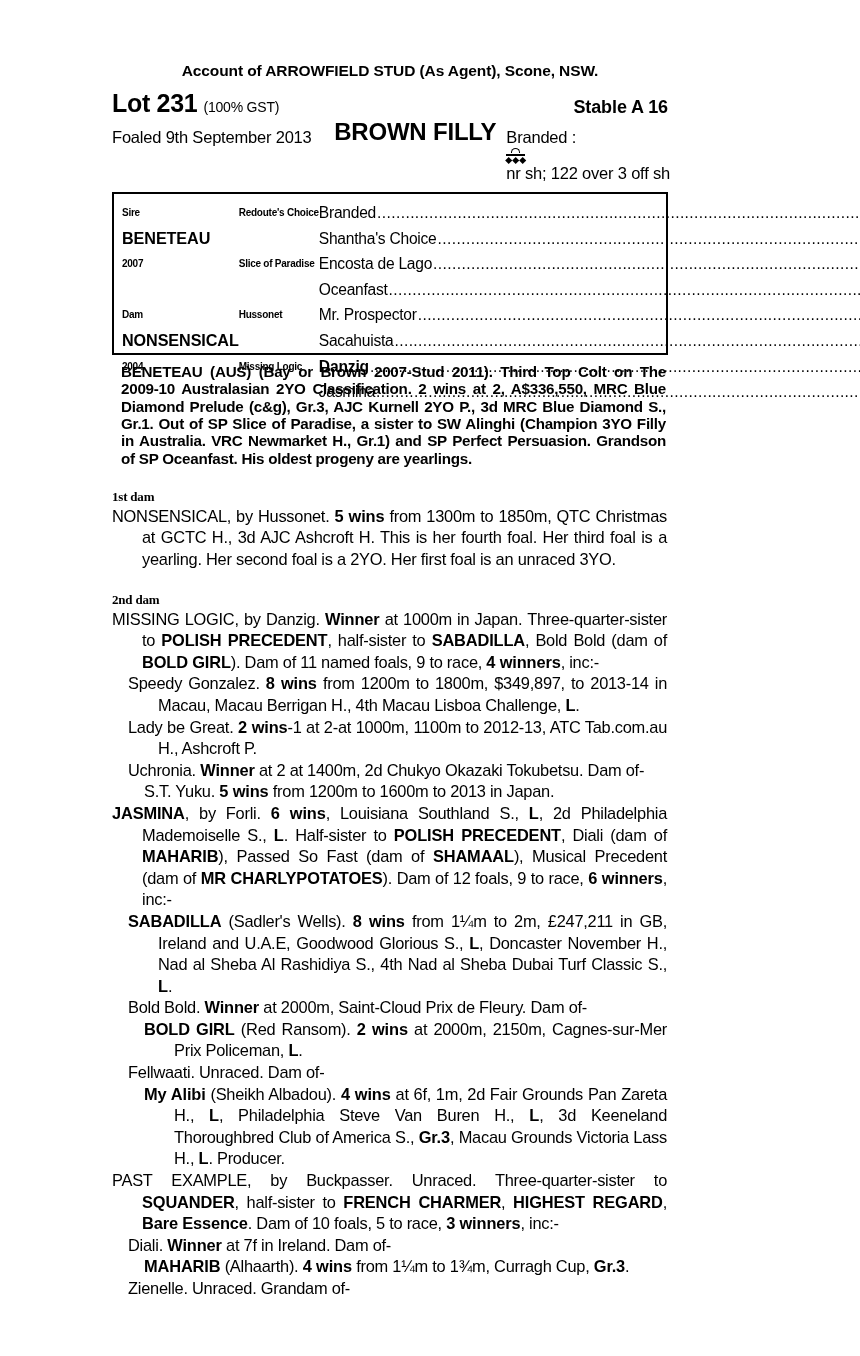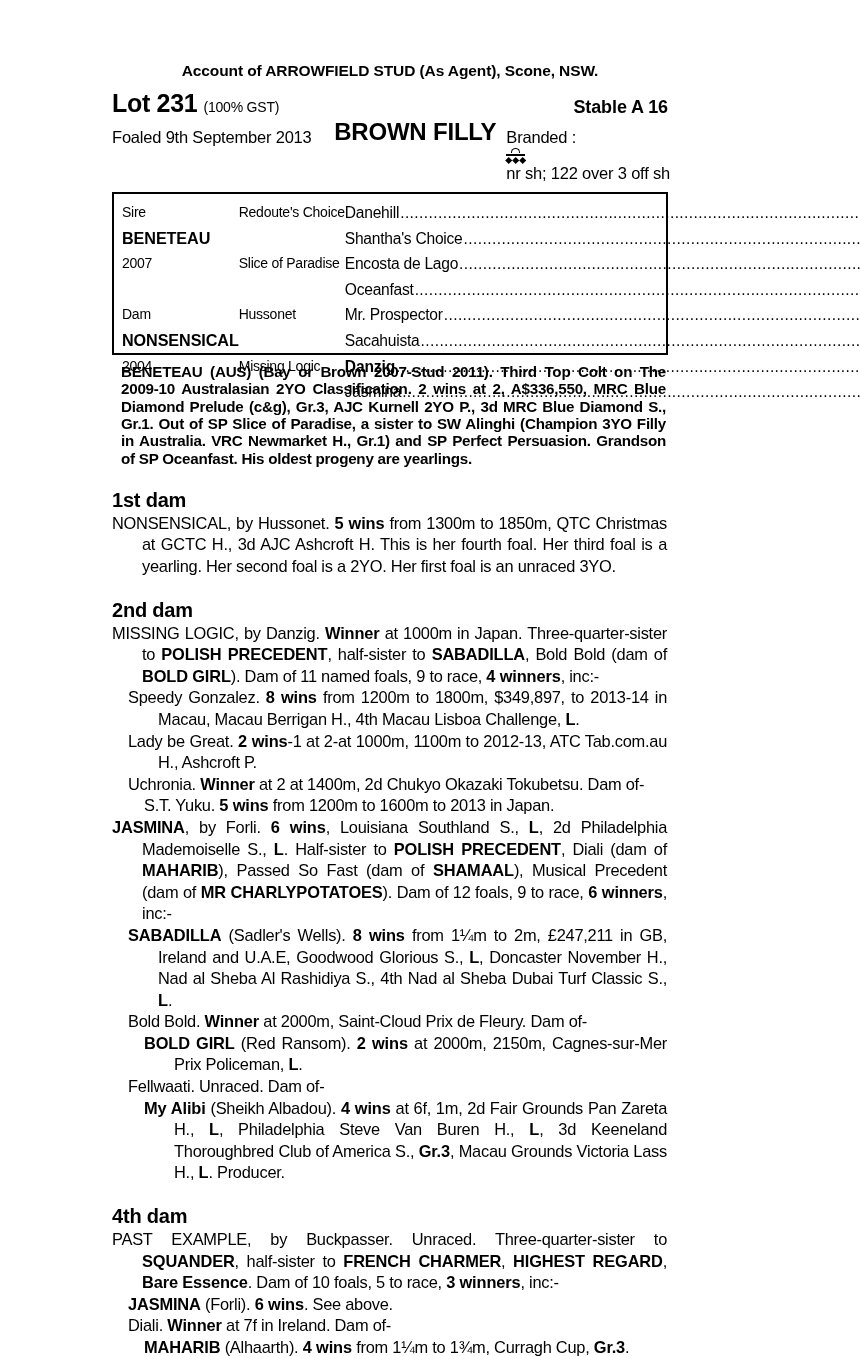--- a/index.html
+++ b/index.html
@@ -143,25 +143,26 @@
     position: relative;
   }
   .ped-col {
     box-sizing: border-box;
   }
   .ped-col-1 { width: 174px; padding-left: 8px; }
   .ped-col-2 { width: 175px; }
   .ped-col-3 { flex: 1; padding-right: 9px; }
 
   .ped-line {
-    font-size: 14px;
+    font-size: 10px;
     line-height: 25.6px;
     letter-spacing: -0.25px;
     white-space: nowrap;
     height: 25.6px;
+    font-weight: bold;
   }
   .ped-line.b {
     font-weight: bold;
     font-size: 16.2px;
     letter-spacing: -0.1px;
   }
   .ped-leader {
     display: flex;
     align-items: baseline;
     font-size: 15.6px;
@@ -191,24 +192,25 @@
     text-align: justify;
     letter-spacing: -0.25px;
     padding-left: 9px;
     padding-right: 2px;
     word-spacing: 0px;
   }
 
   
   .dam-head {
     font-weight: bold;
-    font-size: 20px;
+    font-size: 13px;
     letter-spacing: -0.2px;
     margin-top: 21px;
     margin-bottom: 1px;
+    font-family: Liberation Serif, serif;
   }
   .dam-head.first { margin-top: 22px; }
 
   .entry {
     font-size: 16.4px;
     line-height: 21.6px;
     letter-spacing: -0.25px;
     text-align: justify;
     text-align-last: left;
     padding-right: 1px;
@@ -270,21 +272,21 @@
         <div class="ped-line">&nbsp;</div>
         <div class="ped-line">Slice of Paradise</div>
         <div class="ped-line">&nbsp;</div>
         <div class="ped-line">Hussonet</div>
         <div class="ped-line">&nbsp;</div>
         <div class="ped-line">Missing Logic</div>
         <div class="ped-line">&nbsp;</div>
       </div>
     <div class="ped-col ped-col-3" id="ped-gen3">
         <div class="ped-leader">
-          <span class="nm">Danehill</span>
+          <span class="nm">Branded</span>
           <span class="dots-fill">........................................................................................................................</span>
         </div>
         <div class="ped-leader">
           <span class="nm">Shantha's Choice</span>
           <span class="dots-fill">........................................................................................................................</span>
         </div>
         <div class="ped-leader">
           <span class="nm">Encosta de Lago</span>
           <span class="dots-fill">........................................................................................................................</span>
         </div>
@@ -321,21 +323,19 @@
       <div class="entry lvl1"><span>Speedy Gonzalez. </span><b>8 wins</b><span> from 1200m to 1800m, $349,897, to 2013-14 in Macau, Macau Berrigan H., 4th Macau Lisboa Challenge, </span><b>L</b><span>.</span></div>
       <div class="entry lvl1"><span>Lady be Great. </span><b>2 wins</b><span>-1 at 2-at 1000m, 1100m to 2012-13, ATC Tab.com.au H., Ashcroft P.</span></div>
       <div class="entry lvl1"><span>Uchronia. </span><b>Winner</b><span> at 2 at 1400m, 2d Chukyo Okazaki Tokubetsu. Dam of-</span></div>
       <div class="entry lvl2"><span>S.T. Yuku. </span><b>5 wins</b><span> from 1200m to 1600m to 2013 in Japan.</span></div>
       <div class="entry lvl0"><b>JASMINA</b><span>, by Forli. </span><b>6 wins</b><span>, Louisiana Southland S., </span><b>L</b><span>, 2d Philadelphia Mademoiselle S., </span><b>L</b><span>. Half-sister to </span><b>POLISH PRECEDENT</b><span>, Diali (dam of </span><b>MAHARIB</b><span>), Passed So Fast (dam of </span><b>SHAMAAL</b><span>), Musical Precedent (dam of </span><b>MR CHARLYPOTATOES</b><span>). Dam of 12 foals, 9 to race, </span><b>6 winners</b><span>, inc:-</span></div>
       <div class="entry lvl1"><b>SABADILLA</b><span> (Sadler's Wells). </span><b>8 wins</b><span> from 1¼m to 2m, £247,211 in GB, Ireland and U.A.E, Goodwood Glorious S., </span><b>L</b><span>, Doncaster November H., Nad al Sheba Al Rashidiya S., 4th Nad al Sheba Dubai Turf Classic S., </span><b>L</b><span>.</span></div>
       <div class="entry lvl1"><span>Bold Bold. </span><b>Winner</b><span> at 2000m, Saint-Cloud Prix de Fleury. Dam of-</span></div>
       <div class="entry lvl2"><b>BOLD GIRL</b><span> (Red Ransom). </span><b>2 wins</b><span> at 2000m, 2150m, Cagnes-sur-Mer Prix Policeman, </span><b>L</b><span>.</span></div>
       <div class="entry lvl1"><span>Fellwaati. Unraced. Dam of-</span></div>
       <div class="entry lvl2"><b>My Alibi</b><span> (Sheikh Albadou). </span><b>4 wins</b><span> at 6f, 1m, 2d Fair Grounds Pan Zareta H., </span><b>L</b><span>, Philadelphia Steve Van Buren H., </span><b>L</b><span>, 3d Keeneland Thoroughbred Club of America S., </span><b>Gr.3</b><span>, Macau Grounds Victoria Lass H., </span><b>L</b><span>. Producer.</span></div>
-      <div class="dam-head">4th dam</div>
       <div class="entry lvl0"><span>PAST EXAMPLE, by Buckpasser. Unraced. Three-quarter-sister to </span><b>SQUANDER</b><span>, half-sister to </span><b>FRENCH CHARMER</b><span>, </span><b>HIGHEST REGARD</b><span>, </span><b>Bare Essence</b><span>. Dam of 10 foals, 5 to race, </span><b>3 winners</b><span>, inc:-</span></div>
-      <div class="entry lvl1"><b>JASMINA</b><span> (Forli). </span><b>6 wins</b><span>. See above.</span></div>
       <div class="entry lvl1"><span>Diali. </span><b>Winner</b><span> at 7f in Ireland. Dam of-</span></div>
       <div class="entry lvl2"><b>MAHARIB</b><span> (Alhaarth). </span><b>4 wins</b><span> from 1¼m to 1¾m, Curragh Cup, </span><b>Gr.3</b><span>.</span></div>
       <div class="entry lvl1"><span>Zienelle. Unraced. Grandam of-</span></div>
     </div>
 
 </div>
 
 </body></html>

